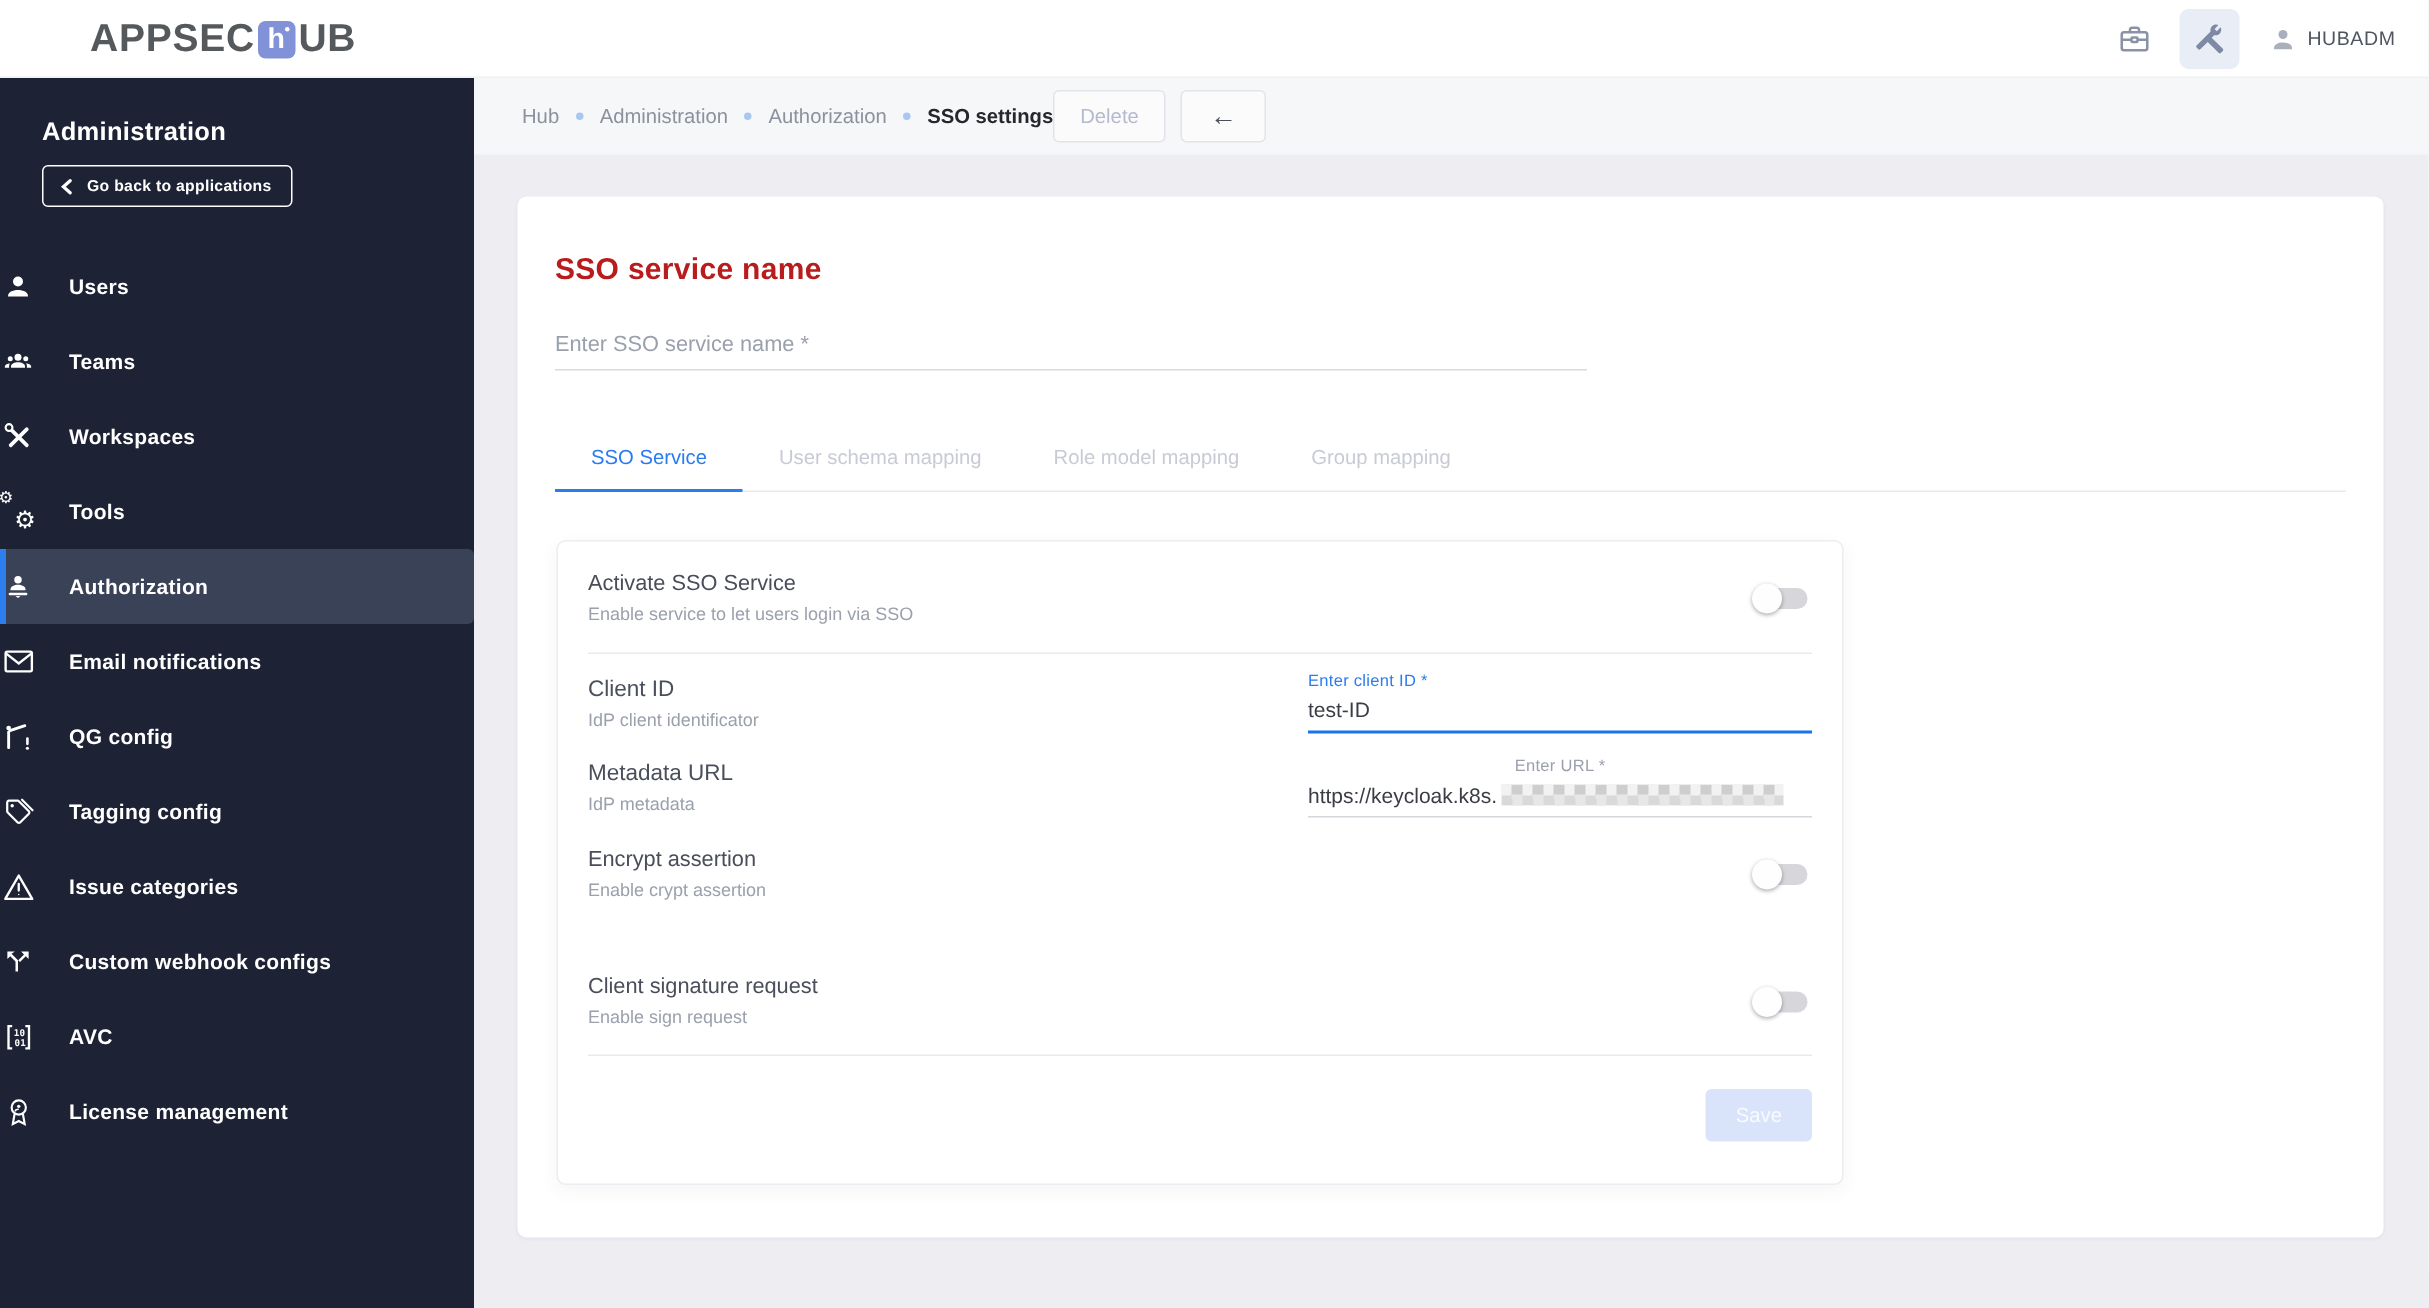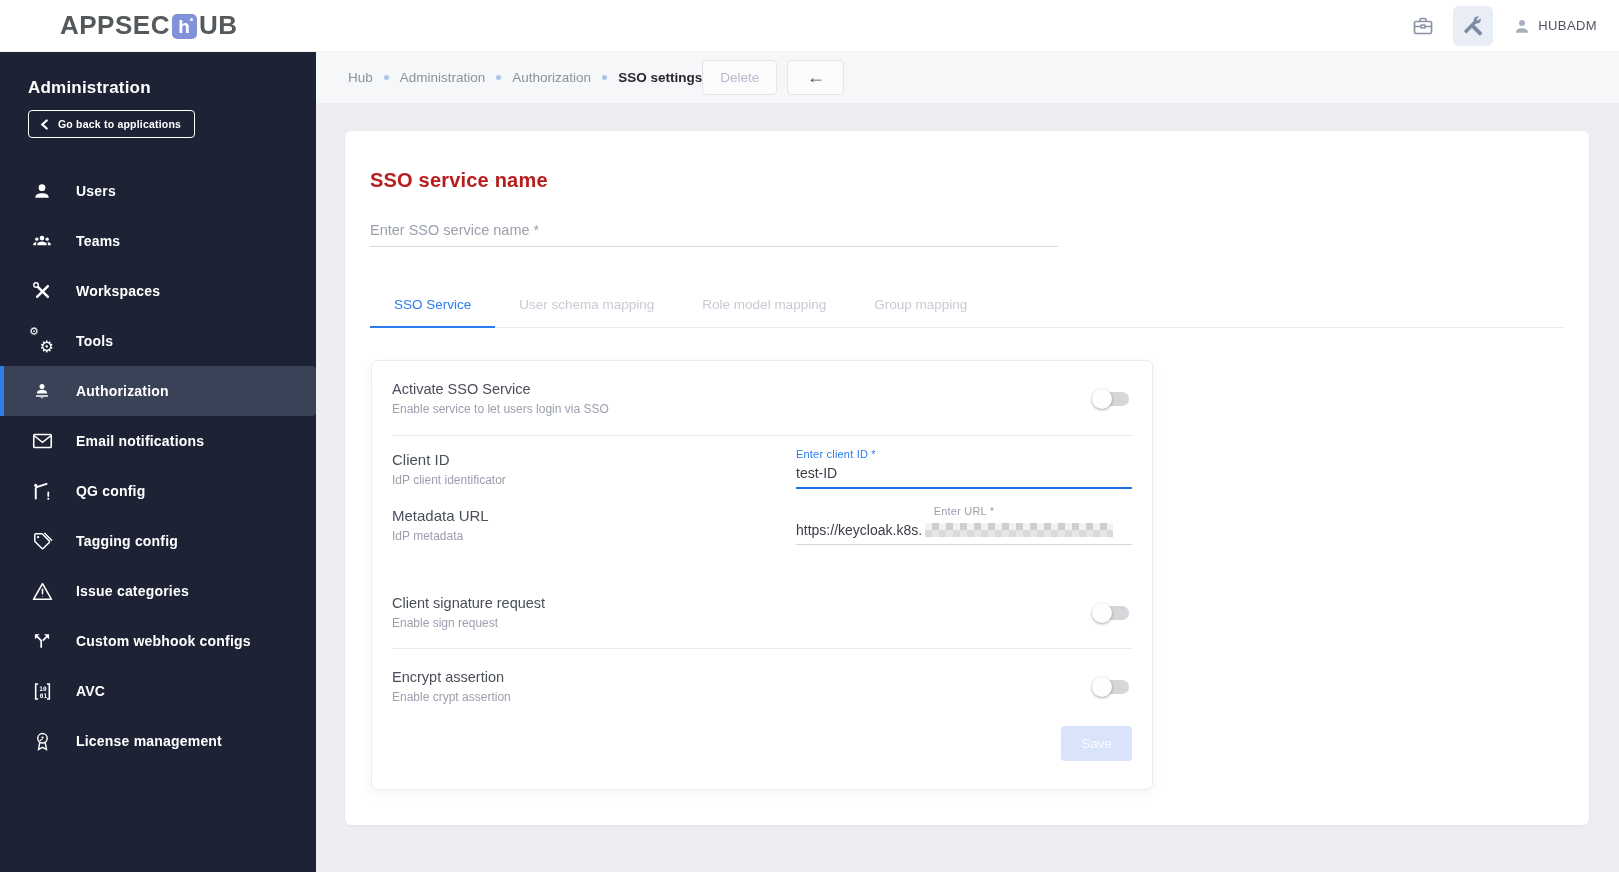--- a/index.html
+++ b/index.html
@@ -33,21 +33,21 @@
   
   .sidebar { position:absolute; top:52px; left:0; width:316px; bottom:0; background:#1d2335; color:#fff; z-index:10; }
   .sb-title { margin:26px 0 0 28px; font-size:17px; font-weight:700; letter-spacing:.2px; }
   .back-btn {
     margin:12px 0 0 28px; display:inline-flex; align-items:center; gap:9px;
     background:transparent; border:1px solid #fff; border-radius:4px; color:#fff;
     padding:7px 13px 7px 11px; font-size:10.5px; font-weight:700; cursor:pointer;
     font-family:"Liberation Sans", sans-serif; letter-spacing:.2px;
   }
   .nav { margin-top:28px; }
-  .nav-item { position:relative; height:50px; display:flex; align-items:center; padding-left:30px; gap:22px; font-size:14px; font-weight:600; cursor:pointer; letter-spacing:.2px; }
+  .nav-item { position:relative; height:50px; display:flex; align-items:center; gap:22px; font-size:14px; font-weight:600; cursor:pointer; letter-spacing:.2px; }
   .nav-item.active { background:#3a4257; border-radius:0 4px 4px 0; }
   .nav-item.active::before { content:""; position:absolute; left:0; top:0; bottom:0; width:4px; background:#2d7ff0; }
   .nav-icon { width:24px; height:24px; display:flex; align-items:center; justify-content:center; flex:none; position:relative; }
   .gear-sm { position:absolute; top:-3px; left:-1px; font-size:11px; line-height:11px; color:#fff; font-family:"DejaVu Sans", sans-serif; }
   .gear-lg { position:absolute; bottom:-2px; right:0; font-size:16px; line-height:16px; color:#fff; font-family:"DejaVu Sans", sans-serif; }
 
   
   .crumb-bar {
     position:absolute; left:316px; top:52px; right:0; height:51px; background:#f6f7f9;
     display:flex; align-items:center; justify-content:flex-start; padding:0 24px 0 32px; z-index:5;
@@ -80,21 +80,21 @@
     border-bottom:1px solid #dadbe1; font-size:14.5px; padding:6px 0 8px; color:#3a3d45;
     font-family:"Liberation Sans", sans-serif;
   }
   .name-field input::placeholder { color:#9aa0ac; opacity:1; }
 
   .tabs { display:flex; margin:38px 25px 0 25px; border-bottom:1px solid #e9e9ee; }
   .tab { padding:12px 24px 14px; font-size:13.5px; color:#c8cbd5; cursor:pointer; white-space:nowrap; }
   .tab.active { color:#2a7cf0; border-bottom:2px solid #2a7cf0; margin-bottom:-1px; }
 
   .form-card {
-    margin:32px 0 0 26px; width:782px; height:430px; background:#fff;
+    margin:32px 0 0 26px; width:858px; height:430px; background:#fff;
     border:1px solid #ececf1; border-radius:6px; box-shadow:0 4px 12px rgba(50,50,90,.05);
     padding:0 20px;
   }
   .row-toggle { display:flex; align-items:center; justify-content:space-between; }
   .r1 { padding:20px 0 19px; border-bottom:1px solid #e9e9ee; }
   .r4 { margin-top:36px; padding:14px 0 18px; border-bottom:1px solid #e9e9ee; }
   .r5 { margin-top:14px; padding:6px 0 0; }
   .rt { font-size:14.5px; color:#4a4e5a; }
   .rs { font-size:12px; color:#9ba0ad; margin-top:5px; }
 
@@ -372,35 +372,35 @@
         </div>
         <div class="field">
           <div class="f-label gray">Enter URL *</div>
           <div class="metadata-value">
             <span>https://keycloak.k8s.</span>
             <span class="mosaic"></span>
           </div>
         </div>
       </div>
 
+      <div class="row-toggle r5">
+        <div>
+          <div class="rt">Encrypt assertion</div>
+          <div class="rs">Enable crypt assertion</div>
+        </div>
+        <div class="toggle"></div>
+      </div>
+
       <div class="row-toggle r4">
         <div>
           <div class="rt">Client signature request</div>
           <div class="rs">Enable sign request</div>
         </div>
         <div class="toggle"></div>
       </div>
 
-      <div class="row-toggle r5">
-        <div>
-          <div class="rt">Encrypt assertion</div>
-          <div class="rs">Enable crypt assertion</div>
-        </div>
-        <div class="toggle"></div>
-      </div>
-
       <div class="save-row">
         <button class="btn-save">Save</button>
       </div>
 
     </div>
   </div>
 </div>
 
 </body></html>

